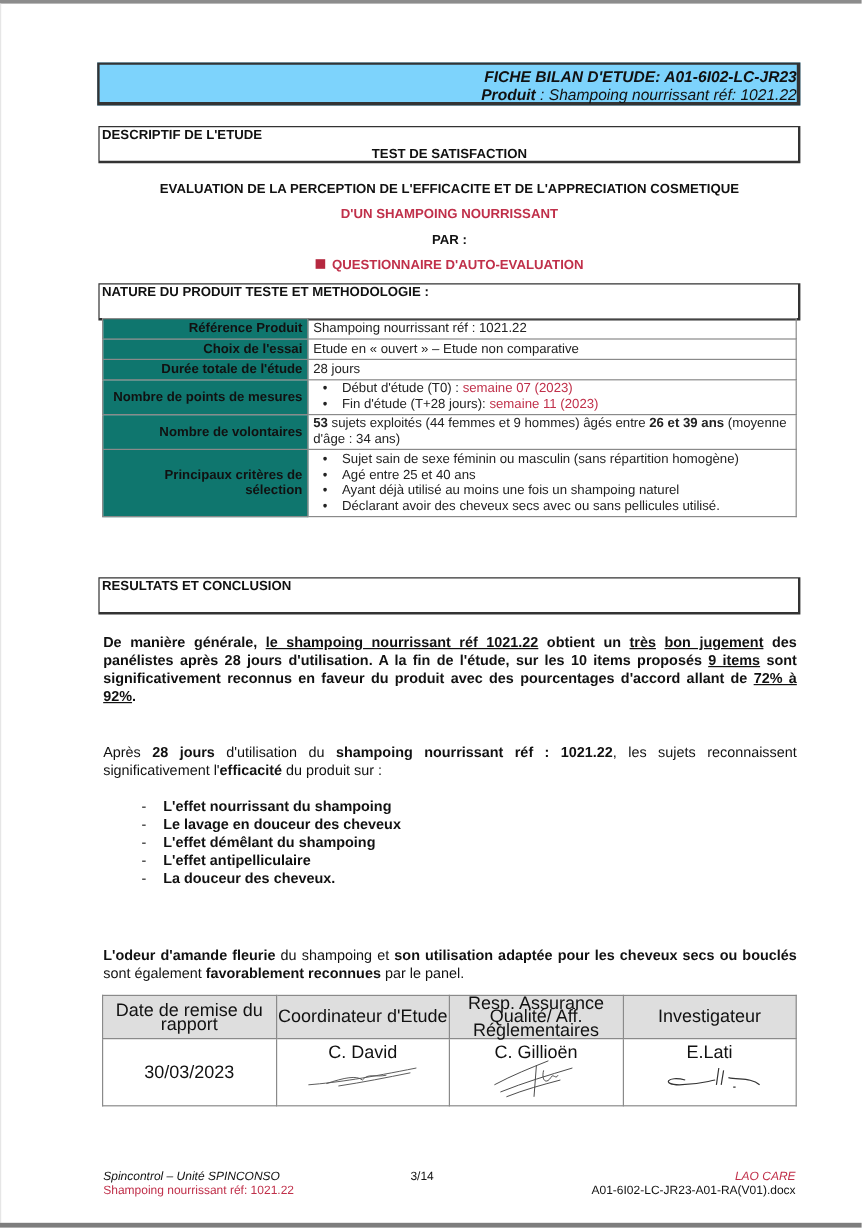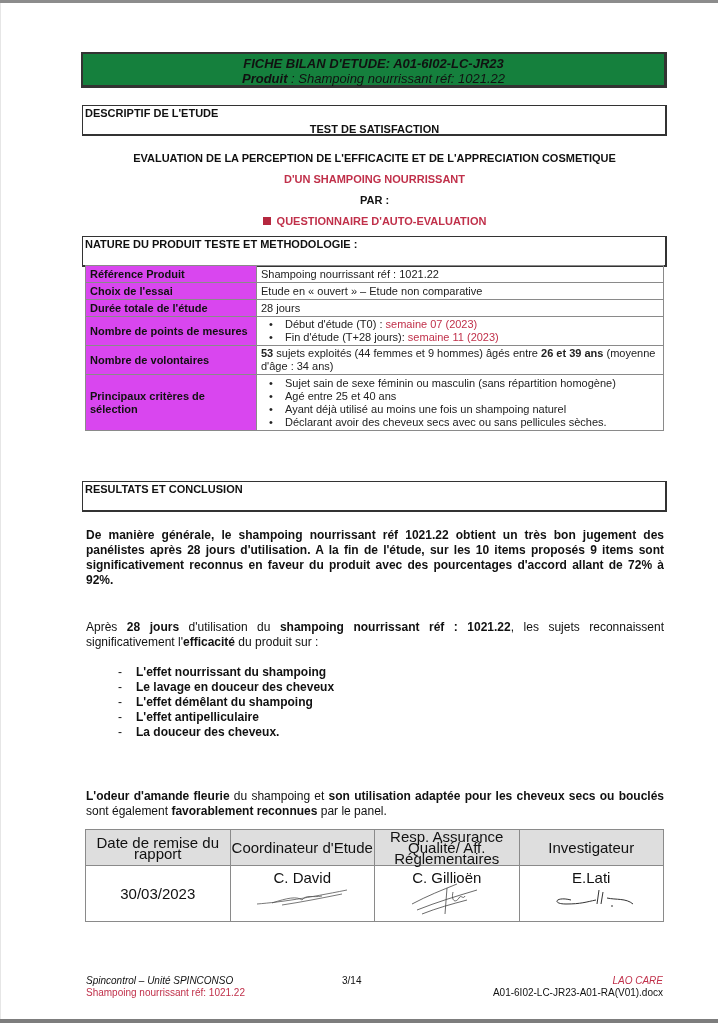--- a/index.html
+++ b/index.html
@@ -9,51 +9,51 @@
     font-family: "Liberation Sans", sans-serif;
     color: #111;
     position: relative;
   }
   .topbar { position: absolute; left: 0; top: 0; width: 718px; height: 3px; background: #8c8c8c; }
   .botbar { position: absolute; left: 0; top: 1019px; width: 718px; height: 4px; background: #7d7d7d; }
   .leftline { position: absolute; left: 0; top: 3px; width: 1px; height: 1016px; background: #e6e6e6; }
 
   .title-box {
     position: absolute; left: 81px; top: 52px; width: 586px; height: 36px;
-    background: #15803d; border: 2px solid #333; border-right-width: 3px; border-bottom-width: 3px;
-    box-sizing: border-box; text-align: center;
+    background: #7dd3fc; border: 2px solid #333; border-right-width: 3px; border-bottom-width: 3px;
+    box-sizing: border-box; text-align: right;
   }
   .title-box .l1 { font-size: 13px; font-weight: bold; font-style: italic; margin-top: 2px; line-height: 15px; }
   .title-box .l2 { font-size: 13px; font-style: italic; line-height: 15px; }
   .title-box .l2 b { font-weight: bold; }
 
   .section-box {
     position: absolute; left: 82px; width: 585px; height: 31px;
     border: 1px solid #333; border-right-width: 2px; border-bottom-width: 2px;
     box-sizing: border-box; font-size: 11px; font-weight: bold; padding-left: 2px; line-height: 14px;
   }
 
   .center { position: absolute; left: 82px; width: 585px; text-align: center; font-size: 11px; font-weight: bold; }
   .red { color: #c0304a; }
   .sq { display: inline-block; width: 8px; height: 8px; background: #b5283f; margin-right: 6px; vertical-align: 0px; }
 
   table.meth {
     position: absolute; left: 85px; top: 265px; width: 579px;
     border-collapse: collapse; font-size: 11px;
   }
   table.meth td { border: 1px solid #8a8a8a; padding: 0 4px; vertical-align: middle; line-height: 13px; }
-  table.meth td.k { background: #d946ef; font-weight: bold; width: 162px; }
+  table.meth td.k { background: #0f766e; font-weight: bold; width: 162px; text-align: right; }
   table.meth td.v { color: #222; }
   table.meth ul { margin: 0; padding: 0 0 0 8px; list-style: none; }
   table.meth li { position: relative; padding-left: 16px; }
   table.meth li::before { content: "•"; position: absolute; left: 0; }
 
   .para { position: absolute; left: 86px; width: 578px; font-size: 12px; line-height: 15px; text-align: justify; }
   .para b { font-weight: bold; }
-  .u { }
+  .u { text-decoration: underline; }
 
   .effects { position: absolute; left: 118px; top: 665px; font-size: 12px; font-weight: bold; line-height: 15px; margin: 0; padding: 0; list-style: none; }
   .effects li { position: relative; padding-left: 18px; }
   .effects li::before { content: "-"; position: absolute; left: 0; font-weight: normal; }
 
   table.sig {
     position: absolute; left: 85px; top: 829px; width: 579px;
     border-collapse: collapse; font-size: 15px; text-align: center;
   }
   table.sig td { border: 1px solid #8a8a8a; }
@@ -112,21 +112,21 @@
     <td class="k">Nombre de volontaires</td>
     <td class="v"><b>53</b><span> sujets exploités (44 femmes et 9 hommes) âgés entre </span><b>26 et 39 ans</b><span> (moyenne d'âge : 34 ans)</span></td>
   </tr>
   <tr style="height:56px">
     <td class="k">Principaux critères de sélection</td>
     <td class="v">
       <ul>
         <li>Sujet sain de sexe féminin ou masculin (sans répartition homogène)</li>
         <li>Agé entre 25 et 40 ans</li>
         <li>Ayant déjà utilisé au moins une fois un shampoing naturel</li>
-        <li>Déclarant avoir des cheveux secs avec ou sans pellicules sèches.</li>
+        <li>Déclarant avoir des cheveux secs avec ou sans pellicules utilisé.</li>
       </ul>
     </td>
   </tr>
 </tbody>
   </table>
 
 <div class="section-box" style="top:481px">RESULTATS ET CONCLUSION</div>
 
 <div class="para" style="top:528px; font-weight:bold"><span>De manière générale, </span><span class="u">le shampoing nourrissant réf 1021.22</span><span> obtient un </span><span class="u">très</span><span> </span><span class="u">bon jugement</span><span> des panélistes après 28 jours d'utilisation. A la fin de l'étude, sur les 10 items proposés </span><span class="u">9 items</span><span> sont significativement reconnus en faveur du produit avec des pourcentages d'accord allant de </span><span class="u">72% à 92%</span><span>.</span></div>
 

